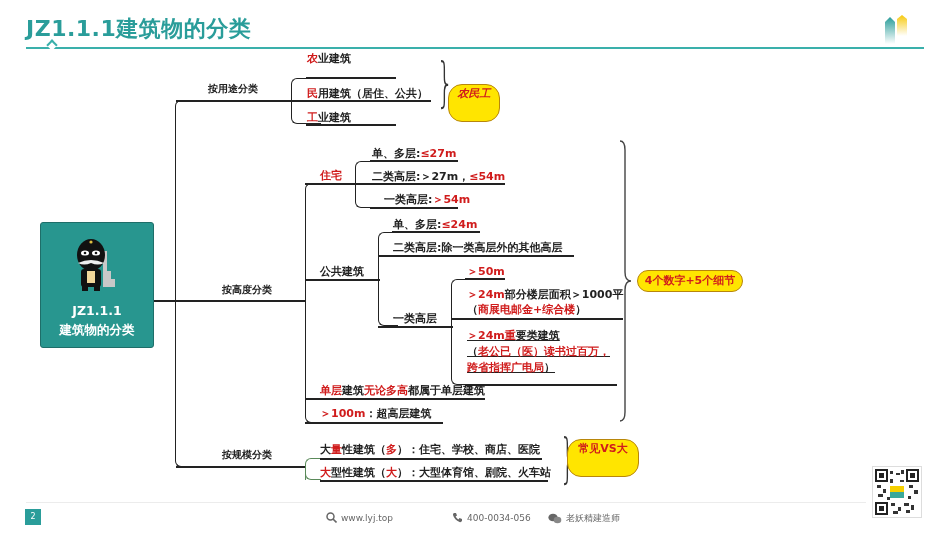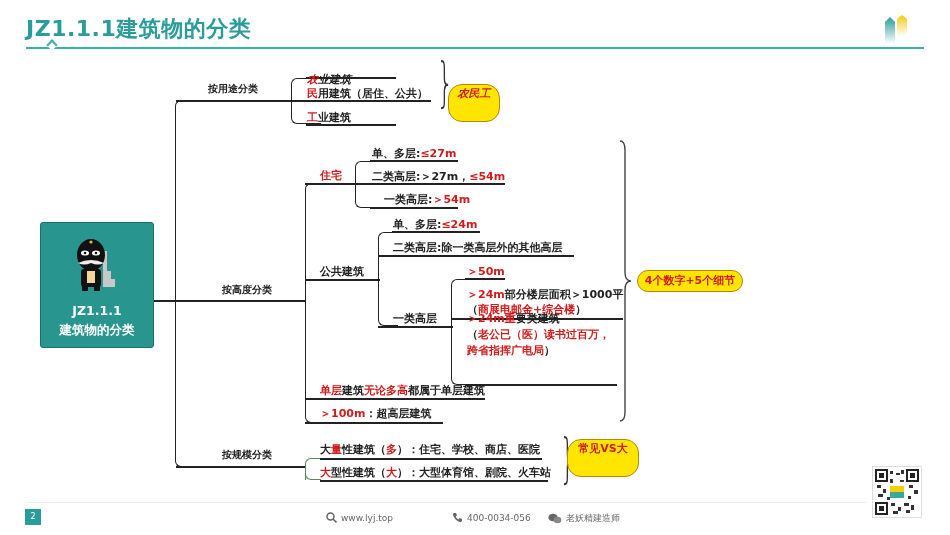--- a/index.html
+++ b/index.html
@@ -74,21 +74,21 @@
 <div class="abs line" style="left:154px;top:300px;width:22px;"></div>
 <div class="abs bracket" style="left:175px;top:100px;width:130px;height:367px;"></div>
 
 <div class="abs line" style="left:176px;top:100px;width:115px;"></div>
 <div class="abs t1" style="left:208px;top:82px;">按用途分类</div>
 <div class="abs bracket" style="left:291px;top:78px;width:30px;height:46px;"></div>
 <div class="abs line" style="left:291px;top:100px;width:140px;"></div>
 <div class="abs line" style="left:306px;top:77px;width:90px;"></div>
 <div class="abs line" style="left:306px;top:124px;width:90px;"></div>
 
-<div class="abs t" style="left:307px;top:72px;font-style:italic;">
+<div class="abs t" style="left:307px;top:51px;">
   <span class="red">农</span><span>业建筑</span>
 </div>
 <div class="abs t" style="left:307px;top:86px;">
   <span class="red">民</span><span>用建筑（居住、公共）</span>
 </div>
 <div class="abs t" style="left:307px;top:110px;">
   <span class="red">工</span><span>业建筑</span>
 </div>
 <div class="abs curly" style="left:428px;top:56px;font-size:54px;transform:scaleX(0.5);">}</div>
 <div class="abs tag" style="left:448px;top:84px;width:52px;height:38px;line-height:17px;font-style:italic;">农民工</div>
@@ -128,21 +128,21 @@
 <div class="abs t" style="left:393px;top:311px;">一类高层</div>
 <div class="abs bracket" style="left:451px;top:279px;width:20px;height:106px;"></div>
 <div class="abs line" style="left:465px;top:278px;width:40px;"></div>
 <div class="abs line" style="left:451px;top:318px;width:172px;"></div>
 <div class="abs line" style="left:465px;top:384px;width:152px;"></div>
 <div class="abs t red" style="left:467px;top:264px;">＞50m</div>
 <div class="abs t" style="left:467px;top:287px;line-height:15px;">
   <div><span class="red">＞24m</span><span>部分楼层面积＞1000平</span></div>
   <div><span>（</span><span class="red">商展电邮金+综合楼</span><span>）</span></div>
 </div>
-<div class="abs t" style="left:467px;top:311px;line-height:16px;">
+<div class="abs t" style="left:467px;top:328px;line-height:16px;text-decoration:underline;">
   <div><span class="red">＞24m重</span><span>要类建筑</span></div>
   <div><span>（</span><span class="red">老公已（医）读书过百万，</span></div>
   <div><span class="red">跨省指挥广电局</span><span>）</span></div>
 </div>
 
 <div class="abs line" style="left:305px;top:398px;width:180px;"></div>
 <div class="abs t" style="left:320px;top:383px;">
   <span class="red">单层</span><span>建筑</span><span class="red">无论多高</span><span>都属于单层建筑</span>
 </div>
 <div class="abs line" style="left:305px;top:422px;width:138px;"></div>

